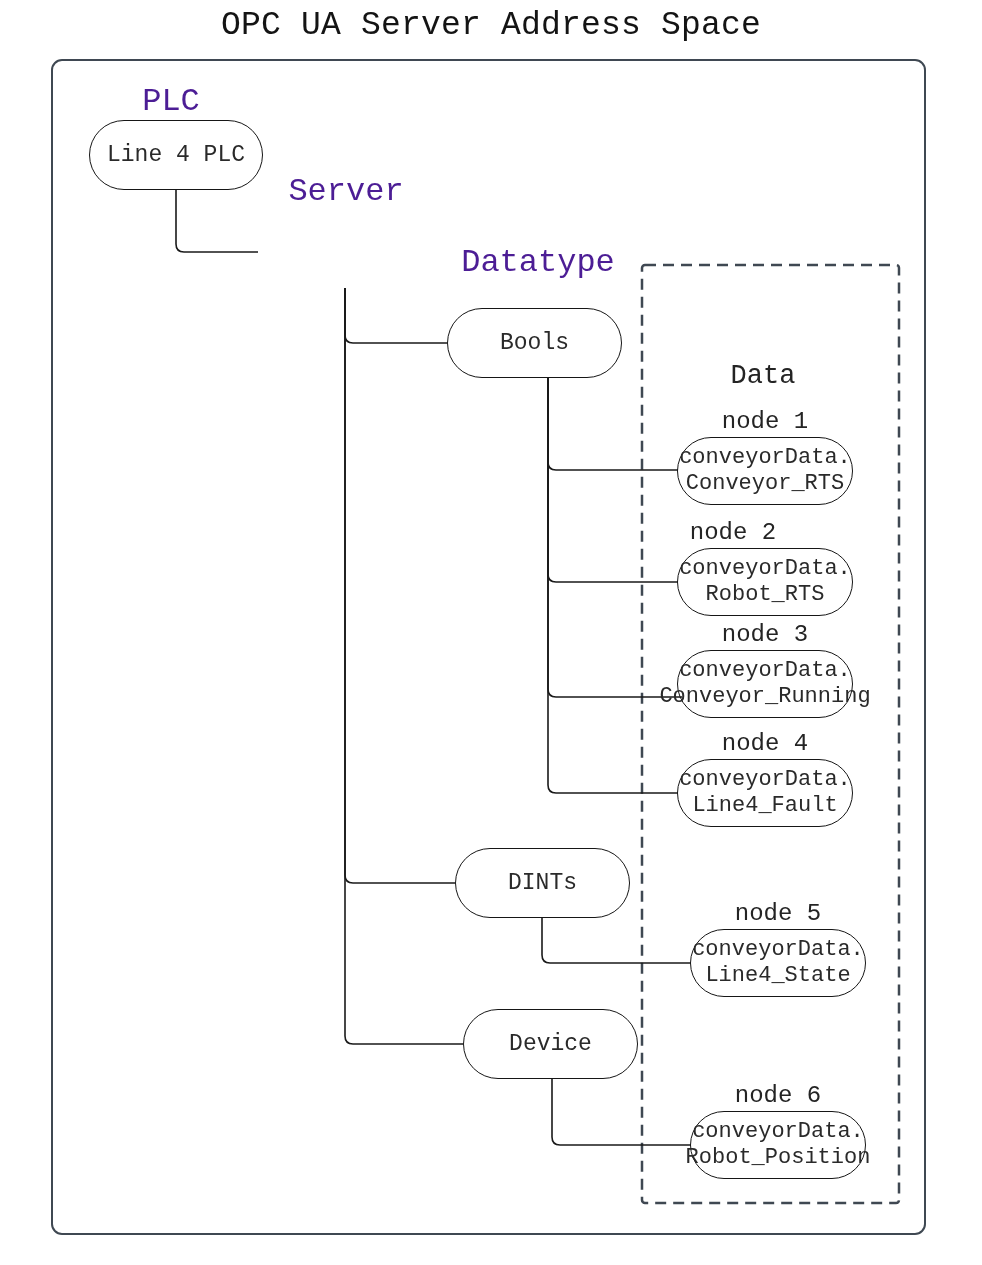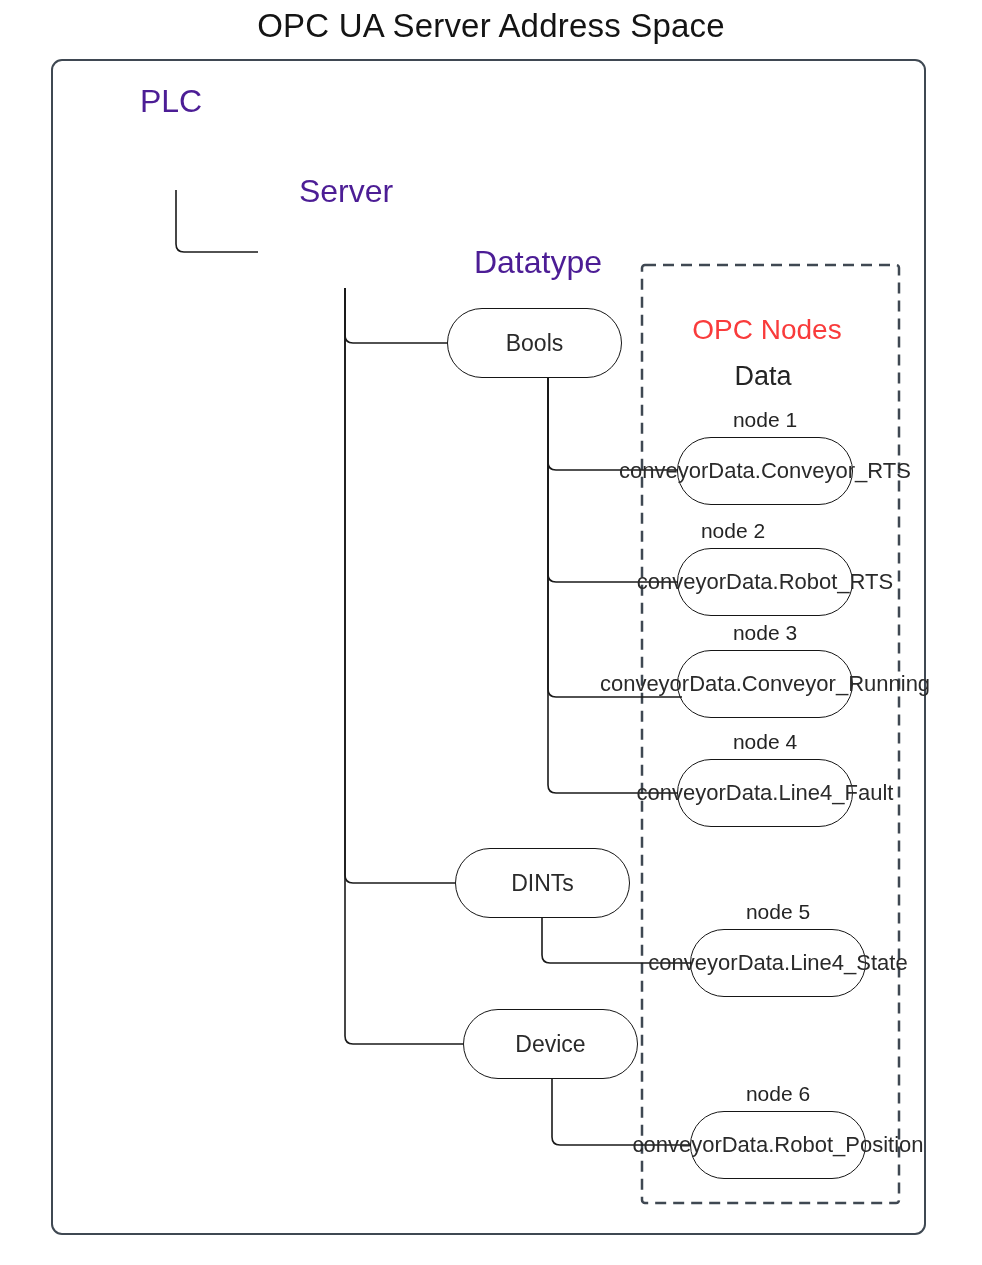--- a/index.html
+++ b/index.html
@@ -1,20 +1,20 @@
 <!DOCTYPE html>
 <html><head>
 <meta charset="utf-8">
 <style>
   html,body{margin:0;padding:0;background:#ffffff;}
   .stage{
     position:relative;
     width:982px;height:1257px;
     background:#ffffff;
-    font-family:Liberation Sans, sans-serif;
+    font-family:Liberation Mono, monospace;
     color:#1f1f1f;
     overflow:hidden;
   }
   .abs{position:absolute;}
   .title{
     left:0;top:7px;width:982px;
     text-align:center;
     font-size:33px;
     color:#141414;
     letter-spacing:0.2px;
@@ -36,28 +36,28 @@
     border-radius:35px;
     background:#ffffff;
     display:flex;align-items:center;justify-content:center;
     font-size:23px;color:#2a2a2a;
     box-sizing:border-box;
   }
   .npill{
     border:1.5px solid #161616;
     border-radius:34px;
     background:transparent;
-    display:flex;flex-direction:row;align-items:center;justify-content:center;
+    display:flex;flex-direction:column;align-items:center;justify-content:center;
     font-size:22px;color:#2a2a2a;
     line-height:26px;
     box-sizing:border-box;
   }
   .npill span{white-space:nowrap;}
   .nlabel{
-    font-size:21px;color:#242424;
+    font-size:24px;color:#242424;
     text-align:center;white-space:nowrap;
   }
   .opc-title{
     font-size:28px;
     text-align:center;white-space:nowrap;
   }
   .data-label{
     font-size:27px;color:#242424;
     text-align:center;white-space:nowrap;
   }
@@ -88,35 +88,37 @@
     <path d="M542 918 L542 955 Q542 963 550 963 L691 963" fill="none" stroke="#1a1a1a" stroke-width="1.6"></path>
 
     <path d="M552 1079 L552 1137 Q552 1145 560 1145 L691 1145" fill="none" stroke="#1a1a1a" stroke-width="1.6"></path>
   </svg>
 
   <div class="abs title">OPC UA Server Address Space</div>
 
   <div class="abs outer-box"></div>
 
   <div class="abs slabel" style="left:111px;top:83px;width:120px;">PLC</div>
+  <div class="abs pill" style="left:89px;top:120px;width:174px;height:70px;">
+    <span>Line 4 PLC</span>
+  </div>
 
   <div class="abs slabel" style="left:276px;top:173px;width:140px;">Server</div>
 
   <div class="abs slabel" style="left:458px;top:244px;width:160px;">Datatype</div>
   <div class="abs pill" style="left:447px;top:308px;width:175px;height:70px;">
     <span>Bools</span>
   </div>
   <div class="abs pill" style="left:455px;top:848px;width:175px;height:70px;">
     <span>DINTs</span>
   </div>
   <div class="abs pill" style="left:463px;top:1009px;width:175px;height:70px;">
     <span>Device</span>
   </div>
 
-  <div class="abs opc-title" style="left: 667px; top: 314px; width: 200px; color: rgb(249, 59, 59);">OPC Nodes</div>
   <div class="abs data-label" style="left:703px;top:361px;width:120px;">Data</div>
 
   <div class="abs nlabel" style="left:677px;top:408px;width:176px;">node 1</div>
   <div class="abs npill" style="left:677px;top:437px;width:176px;height:68px;">
     <span>conveyorData.</span>
     <span>Conveyor_RTS</span>
   </div>
 
   <div class="abs nlabel" style="left:645px;top:519px;width:176px;">node 2</div>
   <div class="abs npill" style="left:677px;top:548px;width:176px;height:68px;">

